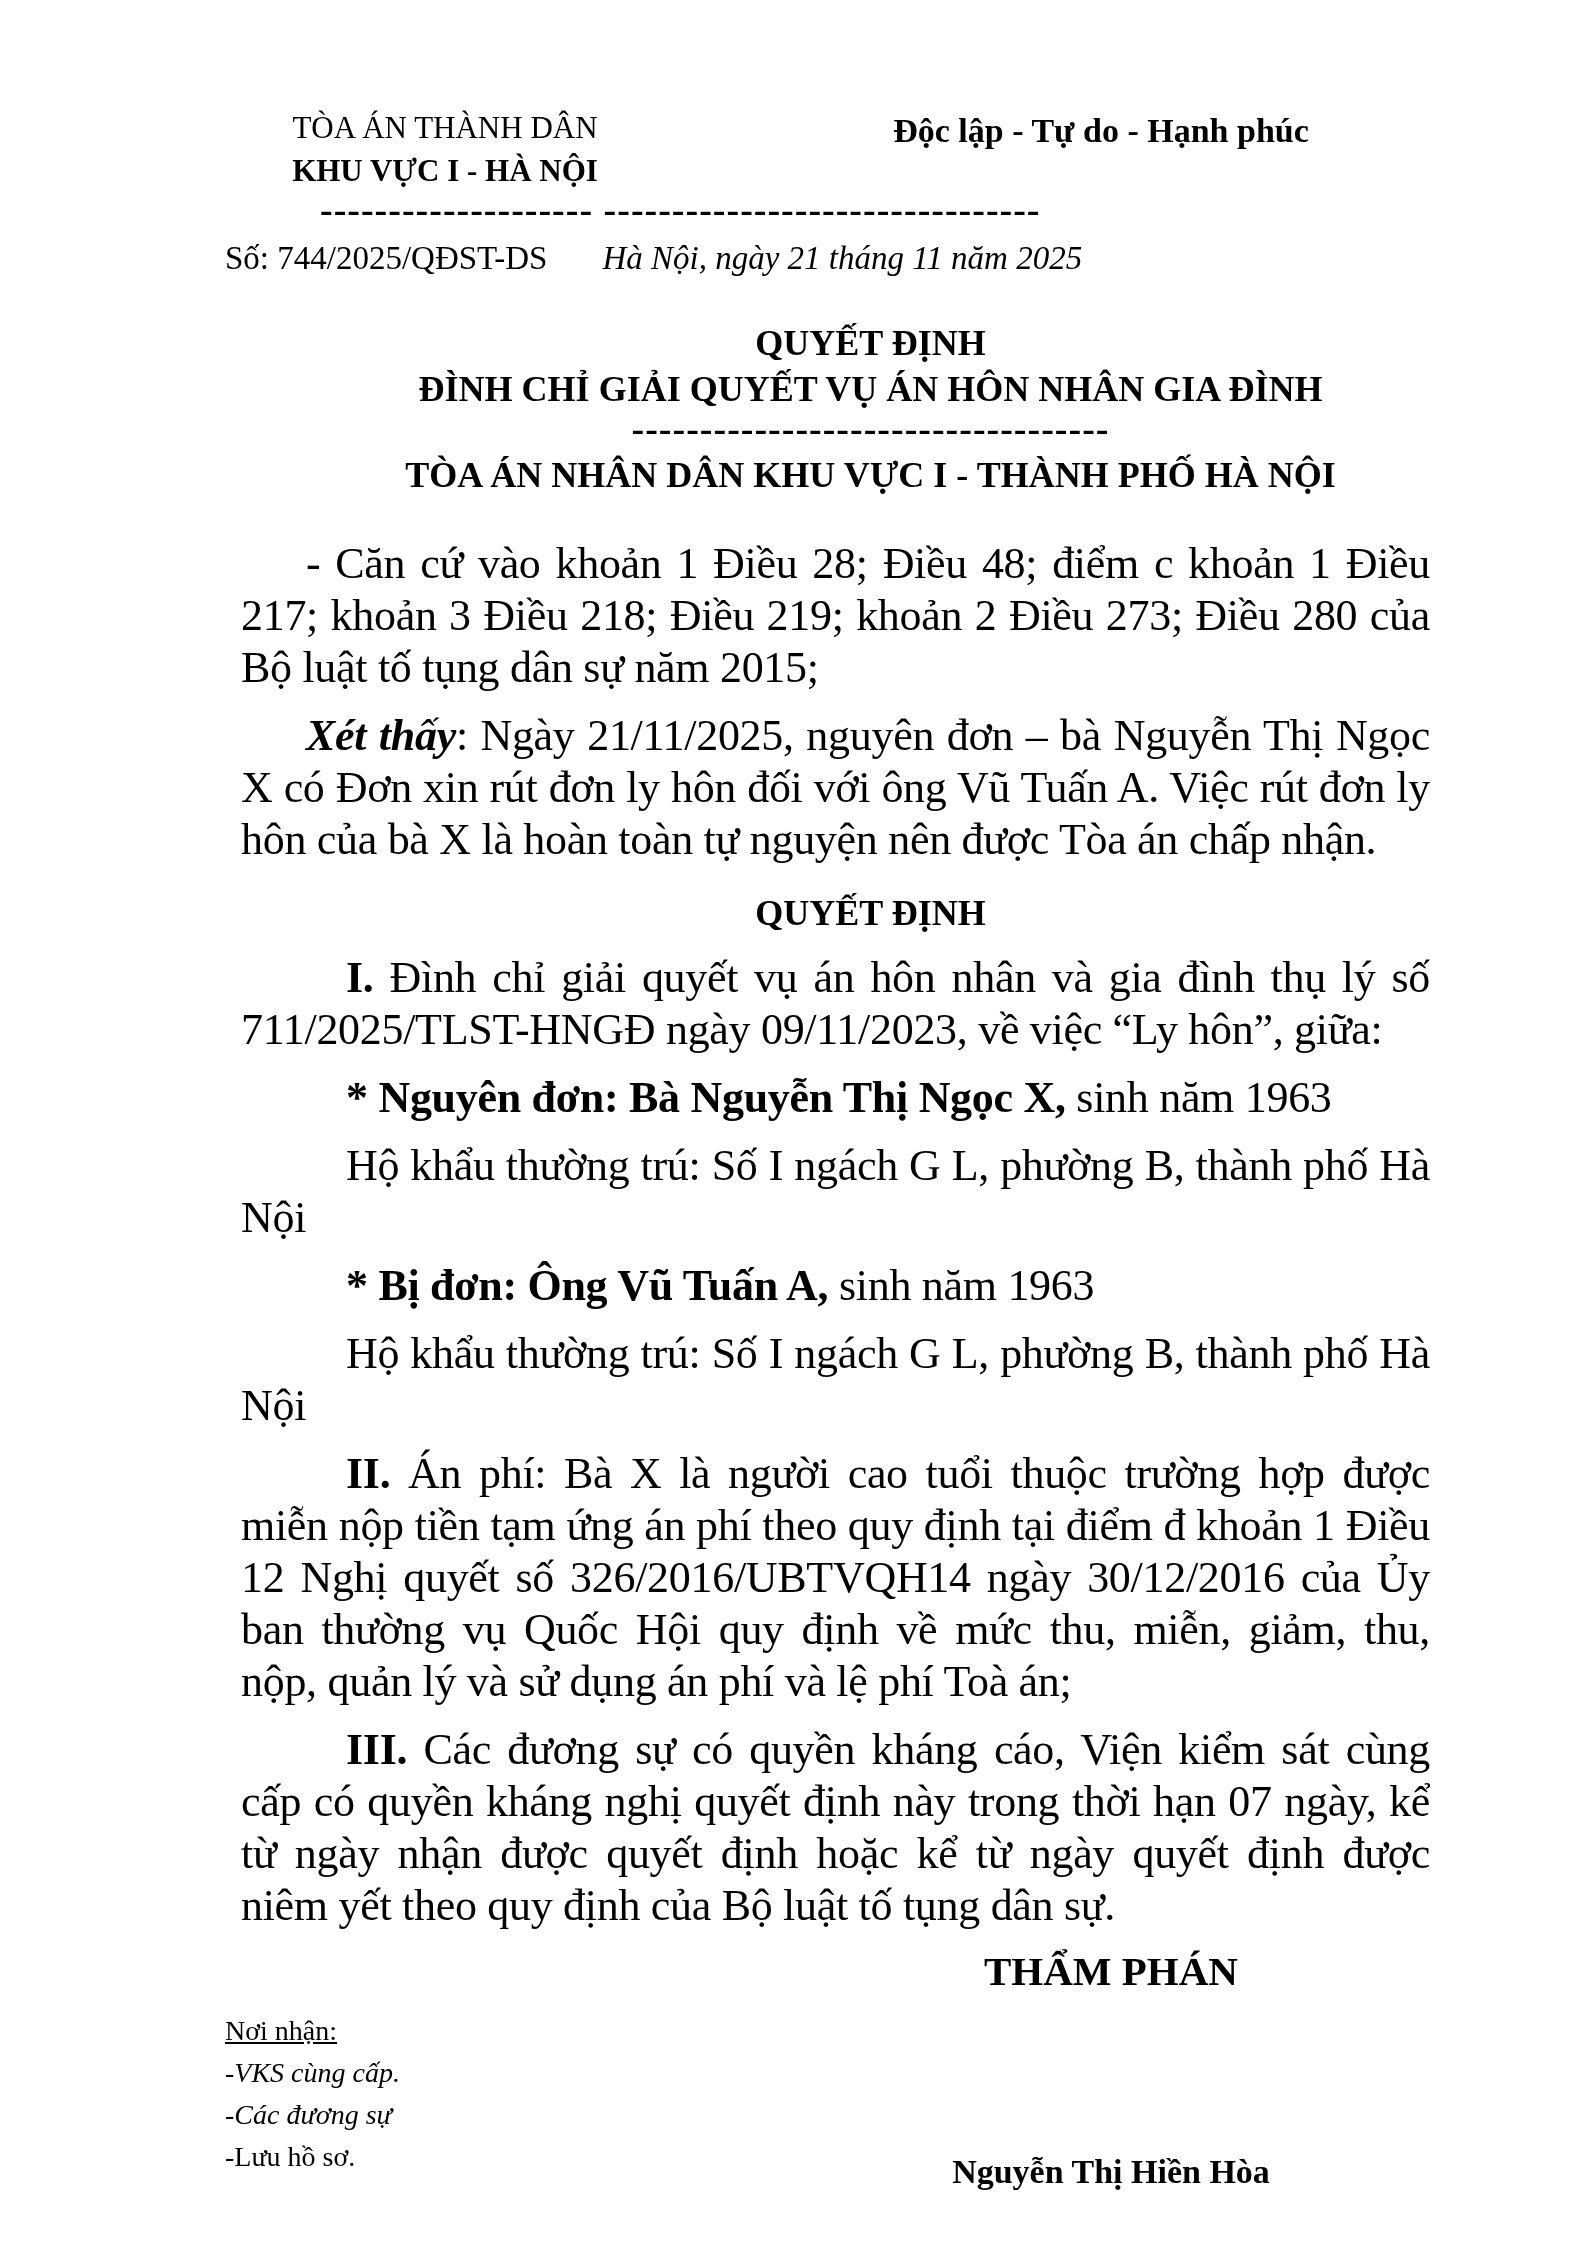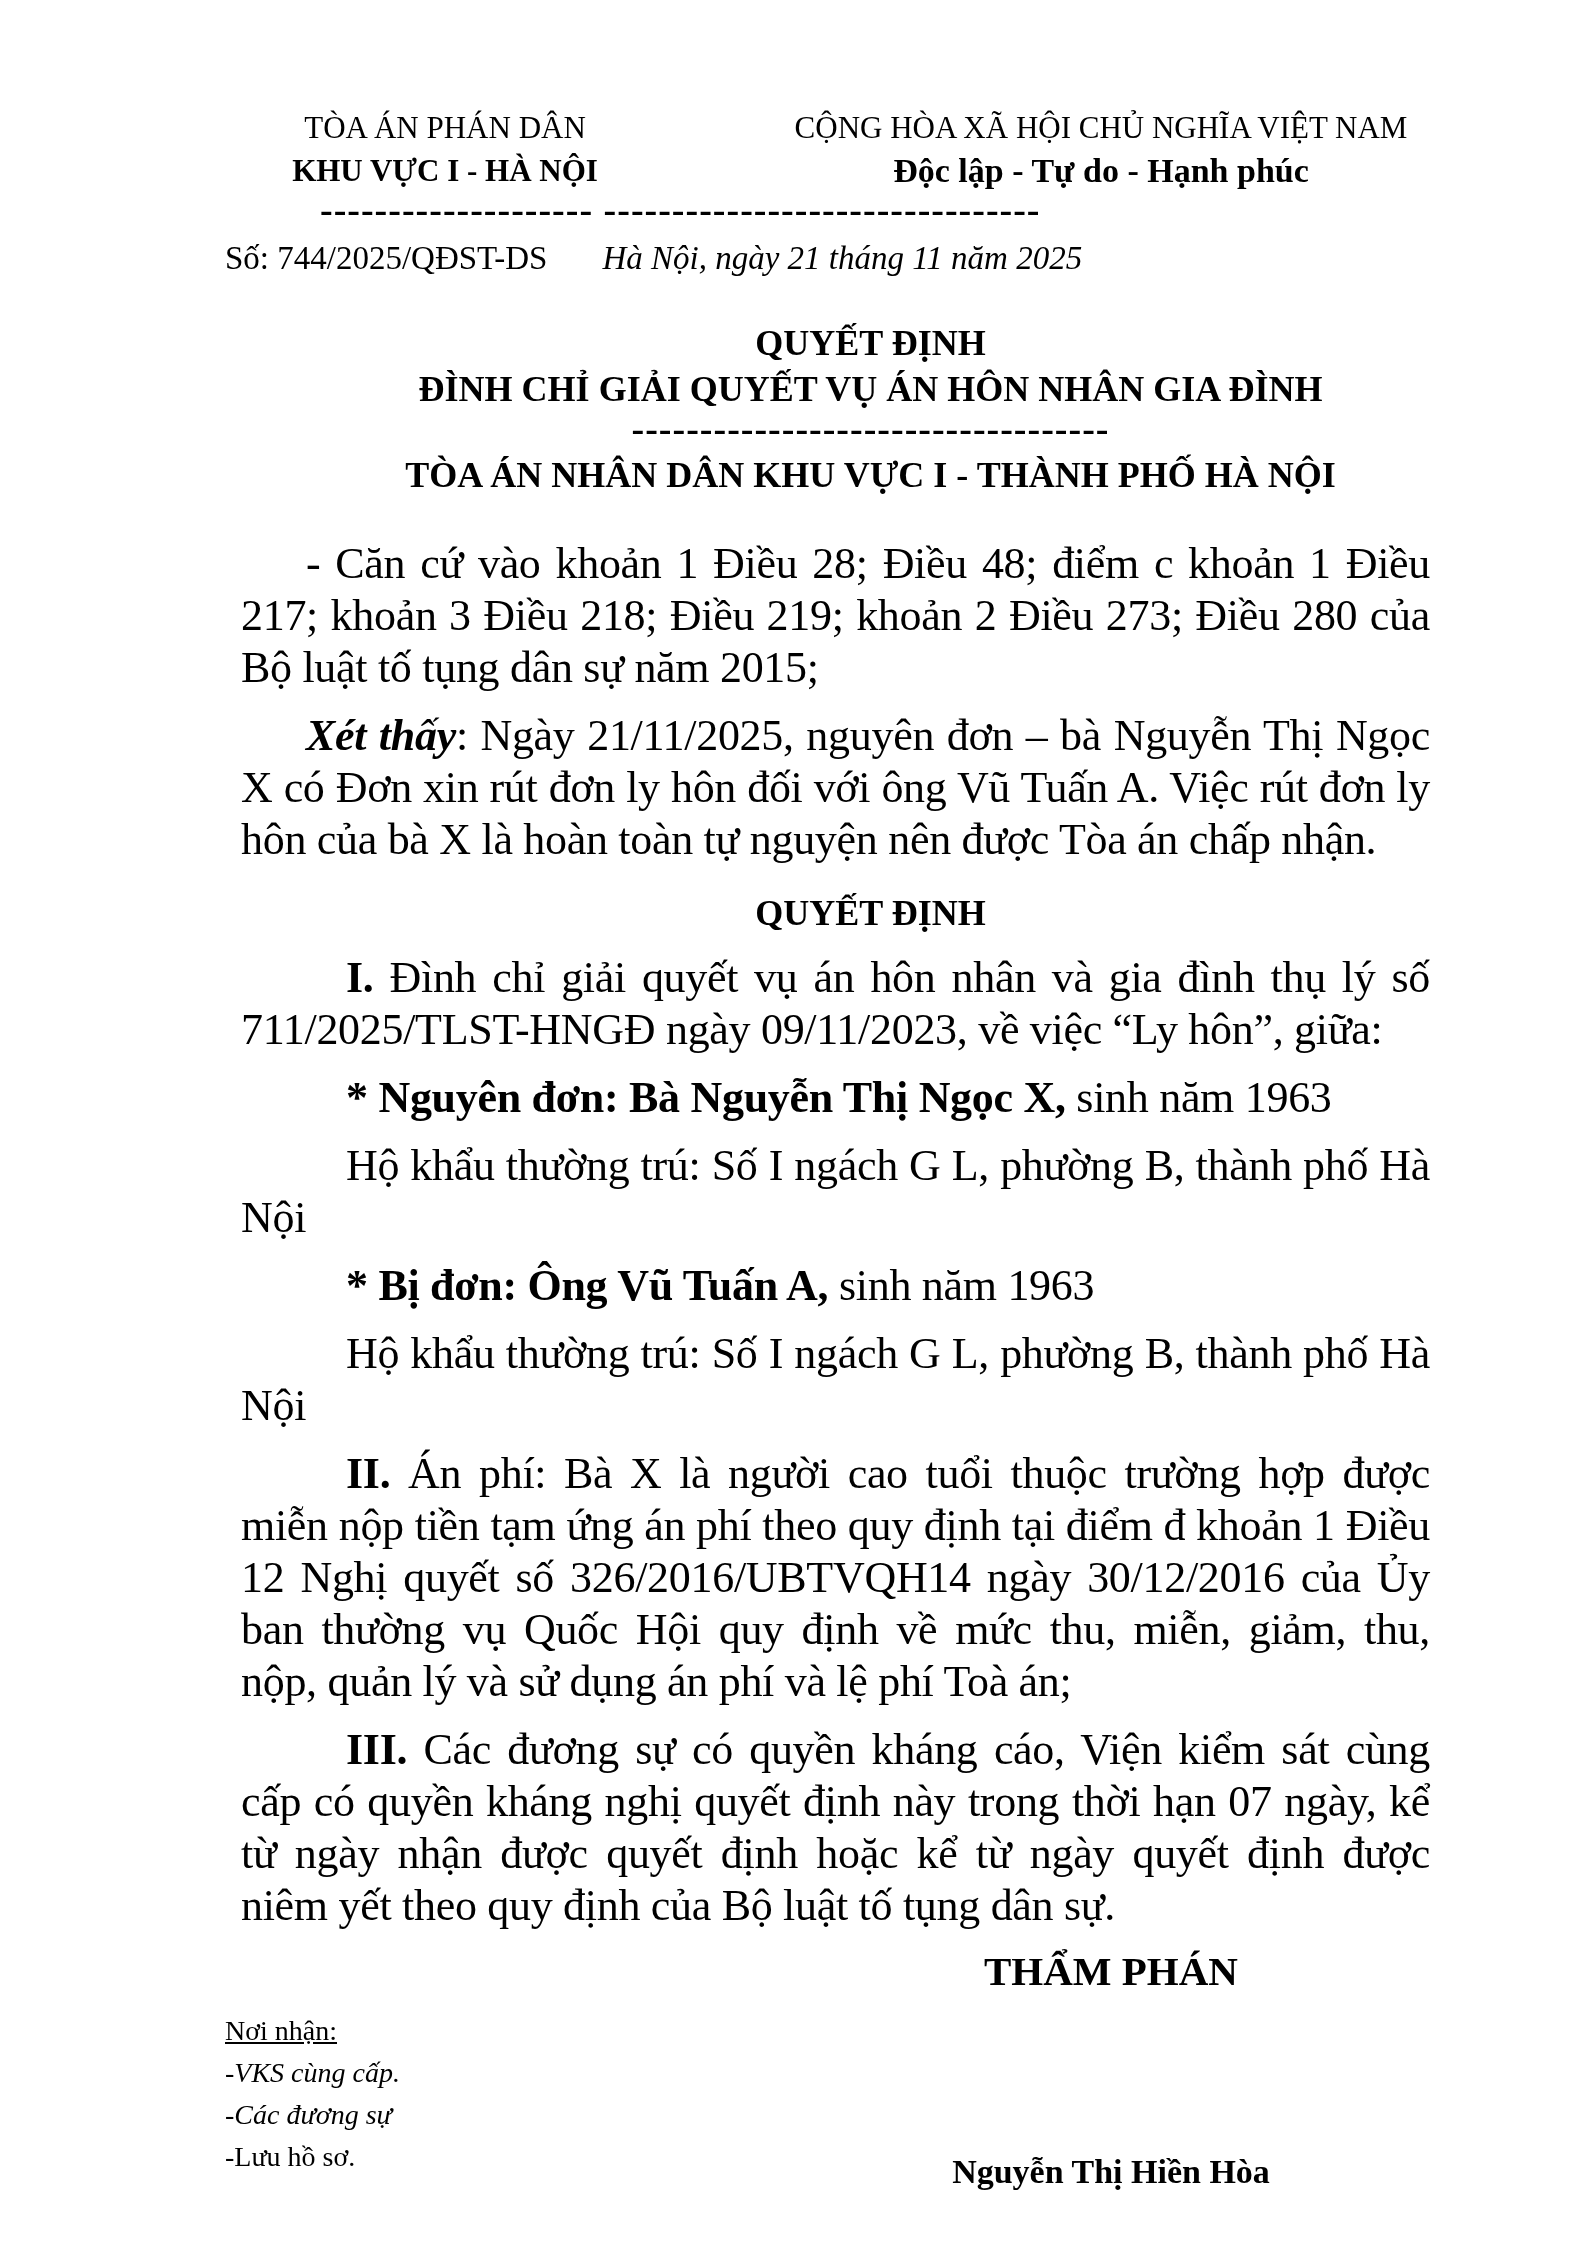--- a/index.html
+++ b/index.html
@@ -59,25 +59,24 @@
   .recip-italic{font-style:italic;}
   .judge-name{font-size:34px;font-weight:bold;line-height:44px;margin-top:140px;white-space:nowrap;}
 </style>
 </head>
 <body>
 
 <div class="page">
 
   <div class="nat-header">
     <div class="nat-left">
-      <div class="nat-line1">TÒA ÁN PHÁN DÂN</div>
+      <div class="nat-line1">TÒA ÁN THÀNH DÂN</div>
       <div class="nat-line2">KHU VỰC I -  HÀ NỘI</div>
     </div>
     <div class="nat-right">
-      <div class="nat-line1">CỘNG HÒA XÃ HỘI CHỦ NGHĨA VIỆT NAM</div>
       <div class="nat-line2">Độc lập - Tự do - Hạnh phúc</div>
     </div>
   </div>
 
   <div class="hdr-dashes">-------------------- --------------------------------</div>
 
   <div class="num-date">
     <span class="case-no">Số: 744/2025/QĐST-DS</span>
     <span class="date">Hà Nội, ngày 21 tháng 11 năm 2025</span>
   </div>

